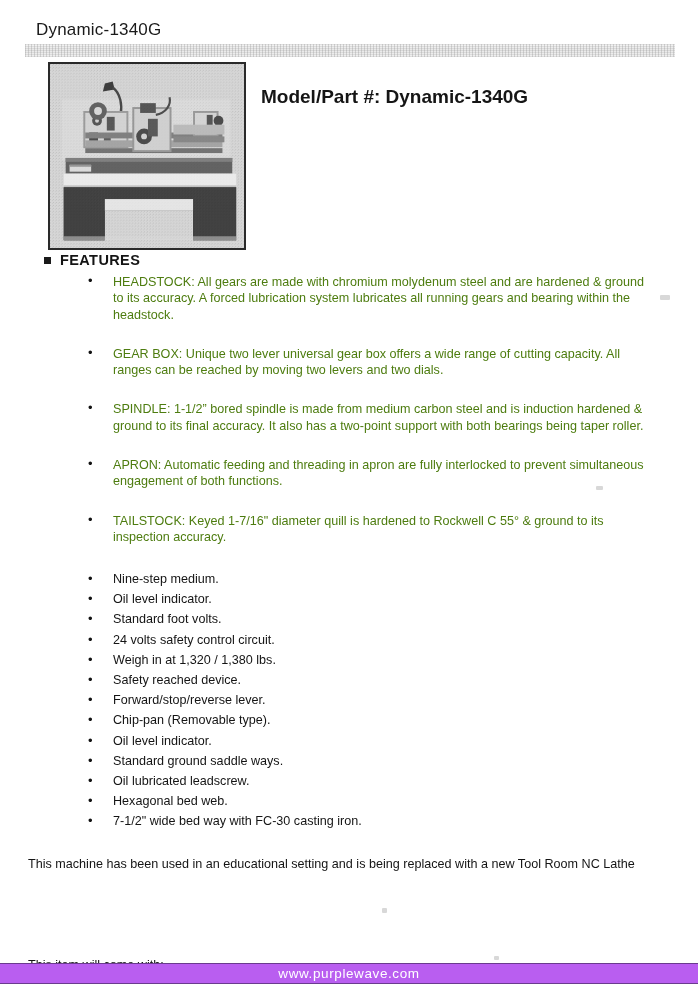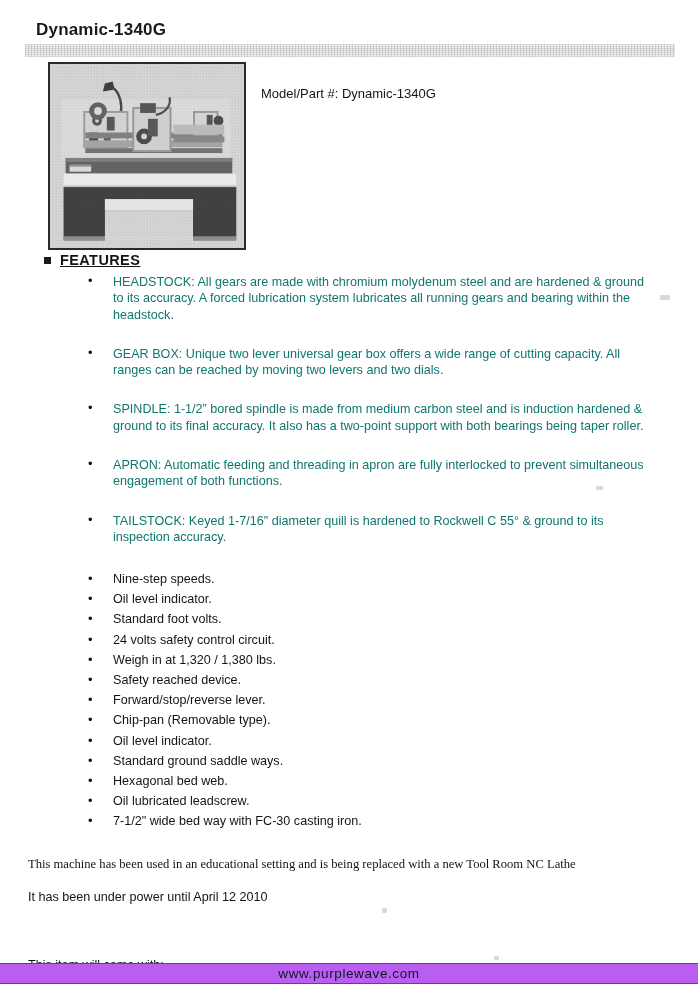--- a/index.html
+++ b/index.html
@@ -27,21 +27,20 @@
 
   
   .doc-title {
     position: absolute;
     left: 36px;
     top: 20px;
     font-size: 17px;
     letter-spacing: 0.2px;
     color: #1a1a1a;
     white-space: nowrap;
-    font-weight: bold;
   }
 
   
   .scan-band {
     position: absolute;
     left: 25px;
     top: 44px;
     width: 650px;
     height: 13px;
     background:
@@ -67,22 +66,22 @@
     overflow: hidden;
     box-sizing: border-box;
   }
   .photo svg { display: block; width: 100%; height: 100%; }
 
   
   .model-line {
     position: absolute;
     left: 261px;
     top: 86px;
-    font-size: 13px;
-    font-weight: normal;
+    font-size: 19px;
+    font-weight: bold;
     color: #151515;
     white-space: nowrap;
   }
 
   
   .features-head {
     position: absolute;
     left: 44px;
     top: 252px;
     display: flex;
@@ -93,37 +92,36 @@
     width: 7px;
     height: 7px;
     background: #1a1a1a;
     display: inline-block;
   }
   .features-head .txt {
     font-size: 14.5px;
     font-weight: bold;
     letter-spacing: 0.4px;
     color: #141414;
-    text-decoration: underline;
   }
 
   
   .bullets-major {
     position: absolute;
     left: 86px;
     top: 274px;
     width: 570px;
   }
   .b-item {
     position: relative;
     padding-left: 27px;
     margin-bottom: 23px;
     font-size: 12.6px;
     line-height: 16.3px;
-    color: #0f766e;
+    color: #4d7c0f;
     text-align: left;
   }
   .b-item:before {
     content: "\2022";
     position: absolute;
     left: 2px;
     top: -1px;
     font-size: 13px;
     color: #111;
   }
@@ -154,21 +152,21 @@
 
   
   .para {
     position: absolute;
     left: 28px;
     font-size: 12.6px;
     line-height: 16px;
     color: #141414;
     white-space: nowrap;
   }
-  .para-1 { top: 856px; font-family: Liberation Serif, serif; }
+  .para-1 { top: 856px; }
   .para-2 { top: 889px; }
   .para-3 { top: 944px; margin-top: 13px; }
 
   
   .speck {
     position: absolute;
     background: rgba(140,140,140,0.34);
     border-radius: 1px;
   }
   .speck-a { left: 660px; top: 295px; width: 10px; height: 5px; }
@@ -187,21 +185,21 @@
     border-top: 1px solid #6a3b8e;
     border-bottom: 1px solid #6a3b8e;
     display: flex;
     align-items: center;
     justify-content: center;
     box-sizing: border-box;
   }
   .watermark .wm-text {
     font-size: 13.5px;
     letter-spacing: 0.6px;
-    color: #0f172a;
+    color: #ffffff;
     font-family: "Liberation Sans", sans-serif;
   }
 </style>
 </head>
 <body>
 
 <div class="page">
 
   <div class="doc-title">Dynamic-1340G</div>
 
@@ -287,37 +285,36 @@
 
   <div class="bullets-major">
     <div class="b-item">HEADSTOCK: All gears are made with chromium molydenum steel and are hardened &amp; ground to its accuracy. A forced lubrication system lubricates all running gears and bearing within the headstock.</div>
     <div class="b-item">GEAR BOX: Unique two lever universal gear box offers a wide range of cutting capacity. All ranges can be reached by moving two levers and two dials.</div>
     <div class="b-item">SPINDLE: 1-1/2” bored spindle is made from medium carbon steel and is induction hardened &amp; ground to its final accuracy. It also has a two-point support with both bearings being taper roller.</div>
     <div class="b-item">APRON: Automatic feeding and threading in apron are fully interlocked to prevent simultaneous engagement of both functions.</div>
     <div class="b-item">TAILSTOCK: Keyed 1-7/16" diameter quill is hardened to Rockwell C 55° &amp; ground to its inspection accuracy.</div>
   </div>
 
   <div class="bullets-minor">
-    <div class="m-item">Nine-step speeds.</div>
+    <div class="m-item">Nine-step medium.</div>
     <div class="m-item">Oil level indicator.</div>
     <div class="m-item">Standard foot volts.</div>
     <div class="m-item">24 volts safety control circuit.</div>
     <div class="m-item">Weigh in at 1,320 / 1,380 lbs.</div>
     <div class="m-item">Safety reached device.</div>
     <div class="m-item">Forward/stop/reverse lever.</div>
     <div class="m-item">Chip-pan (Removable type).</div>
     <div class="m-item">Oil level indicator.</div>
     <div class="m-item">Standard ground saddle ways.</div>
+    <div class="m-item">Oil lubricated leadscrew.</div>
     <div class="m-item">Hexagonal bed web.</div>
-    <div class="m-item">Oil lubricated leadscrew.</div>
     <div class="m-item">7-1/2" wide bed way with FC-30 casting iron.</div>
   </div>
 
   <div class="para para-1">This machine has been used in an educational setting and is being replaced with a new Tool Room NC Lathe</div>
-  <div class="para para-2">It has been under power  until April 12 2010</div>
   <div class="para para-3">This item will come with:</div>
 
   <div class="speck speck-a"></div>
   <div class="speck speck-b"></div>
   <div class="speck speck-c"></div>
   <div class="speck speck-d"></div>
 
   <div class="watermark">
     <span class="wm-text">www.purplewave.com</span>
   </div>

